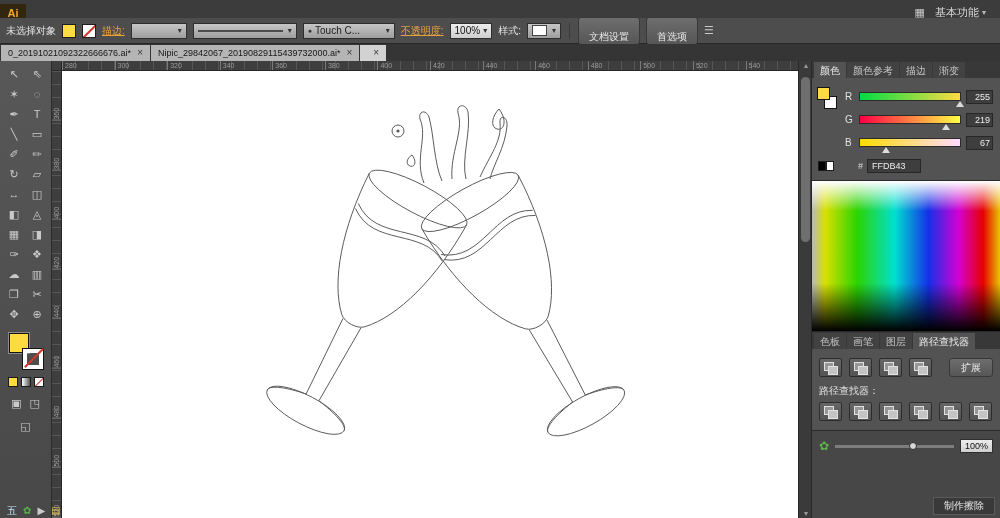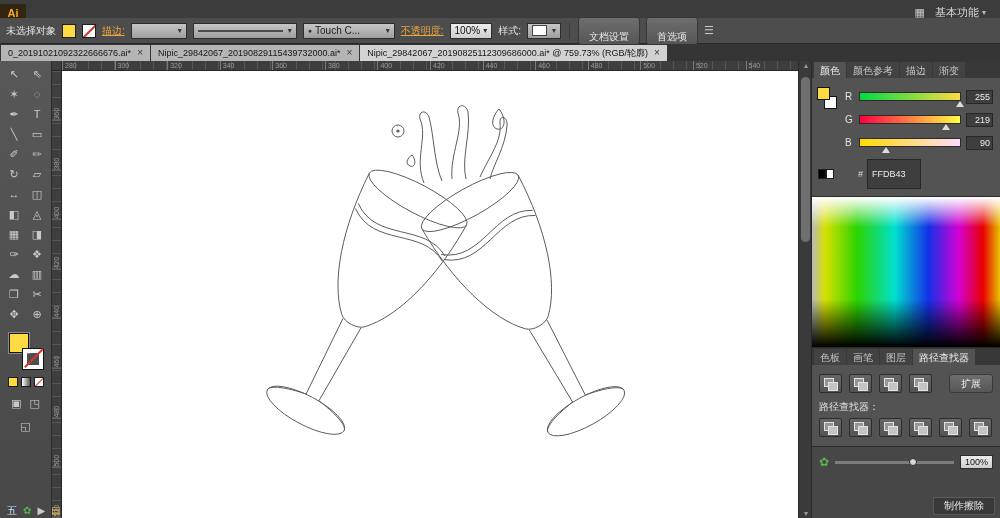--- a/index.html
+++ b/index.html
@@ -87,21 +87,21 @@
   .chan{display:flex;align-items:center;gap:5px;height:23px}
   .chan-label{width:9px;font-size:10px;color:#e2e2e2}
   .chan-track{flex:1;height:9px;border:1px solid #2b2b2b;position:relative}
   .chan-thumb{position:absolute;top:8px;left:0;width:0;height:0;border-left:4px solid transparent;border-right:4px solid transparent;border-bottom:6px solid #dcdcdc;transform:translateX(-50%)}
   .chan-value{width:27px;height:14px;background:#3e3e3e;border:1px solid #272727;font-size:9px;text-align:right;padding:0 2px;color:#ececec;line-height:12px}
   .hex-row{display:flex;align-items:center;gap:4px;padding:3px 7px 7px 6px;background:#535353;flex:none}
   .bw{display:flex}
   .bw span{width:8px;height:10px;display:inline-block;border:1px solid #1c1c1c}
   .bw-b{background:#000}.bw-w{background:#fff;border-left:none}
   .hash{color:#dcdcdc;font-size:9px;margin-left:20px}
-  .hex-box{width:54px;height:30px;background:#3e3e3e;border:1px solid #272727;font-size:9px;color:#ececec;display:flex;align-items:center;padding:0 4px}
+  .hex-box{width:54px;height:14px;background:#3e3e3e;border:1px solid #272727;font-size:9px;color:#ececec;display:flex;align-items:center;padding:0 4px}
   .spectrum{height:152px;flex:none;border-top:1px solid #2a2a2a;border-bottom:1px solid #2a2a2a;background:
     linear-gradient(to bottom,#ffffff 0%,rgba(255,255,255,0) 20%,rgba(0,0,0,0) 68%,#000000 100%),
     linear-gradient(to right,#b9b9b9 0%,#d8e000 7%,#2bd400 24%,#00e0d0 44%,#1430e8 62%,#d400d4 78%,#e80000 91%,#e8c400 100%)}
   .pf-body{background:#535353;padding:5px 7px 2px;font-size:10px;color:#e0e0e0;flex:none}
   .pf-row{display:flex;gap:7px;margin:4px 0 7px;align-items:center}
   .pf-btn{width:23px;height:19px;background:linear-gradient(#666,#545454);border:1px solid #2d2d2d;border-radius:2px;display:flex;align-items:center;justify-content:center;padding:0}
   .pf-icon{position:relative;width:14px;height:12px;display:block}
   .pf-icon::before{content:"";position:absolute;left:0;top:0;width:8px;height:7px;border:1px solid #e2e2e2;background:#969696}
   .pf-icon::after{content:"";position:absolute;left:4px;top:4px;width:8px;height:7px;border:1px solid #e2e2e2;background:#c4c4c4}
   .expand-btn{margin-left:auto;height:19px;padding:0 11px;background:linear-gradient(#6e6e6e,#565656);border:1px solid #383838;border-radius:3px;color:#e9e9e9;font-size:10px}
@@ -168,21 +168,20 @@
 <div class="tabbar">
     <div class="doc-tab">
     <span class="doc-tab-label">0_20191021092322666676.ai*</span>
     <span class="doc-tab-close">×</span>
   </div>
     <div class="doc-tab">
     <span class="doc-tab-label">Nipic_29842067_20190829115439732000.ai*</span>
     <span class="doc-tab-close">×</span>
   </div>
     <div class="doc-tab active">
-    <span class="doc-tab-label">Nipic_29842067_20190825112309686000.ai* @ 759.73% (RGB/轮廓)</span>
     <span class="doc-tab-close">×</span>
   </div>
   </div>
 
 <div class="toolbar">
   <div class="tools">
       <div class="tool">↖</div>
       <div class="tool">⇖</div>
       <div class="tool">✶</div>
       <div class="tool">◌</div>
@@ -314,21 +313,21 @@
     <span class="chan-track" style="background: linear-gradient(to right, rgb(255, 0, 67), rgb(255, 255, 67));">
             <span class="chan-thumb" style="left: 86%;"></span>
           </span>
     <span class="chan-value">219</span>
   </div>
         <div class="chan">
     <span class="chan-label">B</span>
     <span class="chan-track" style="background: linear-gradient(to right, rgb(255, 219, 0), rgb(255, 219, 255));">
             <span class="chan-thumb" style="left: 26%;"></span>
           </span>
-    <span class="chan-value">90</span>
+    <span class="chan-value">67</span>
   </div>
       </div>
   </div>
   <div class="hex-row">
     <span class="bw">
         <span class="bw-b"></span>
         <span class="bw-w"></span>
       </span>
     <span class="hash">#</span>
     <span class="hex-box">FFDB43</span>

